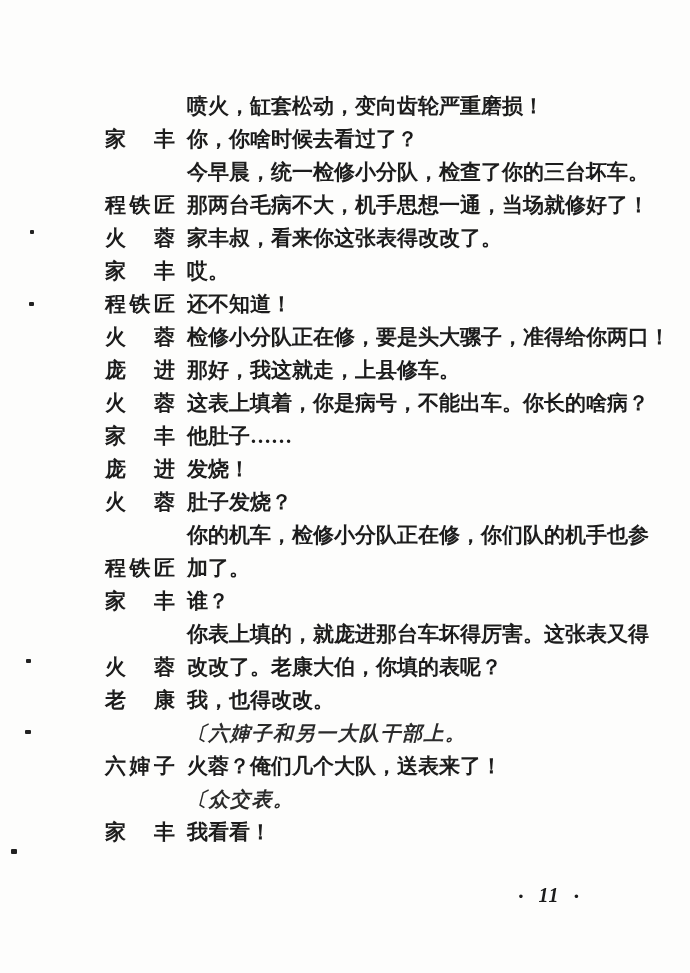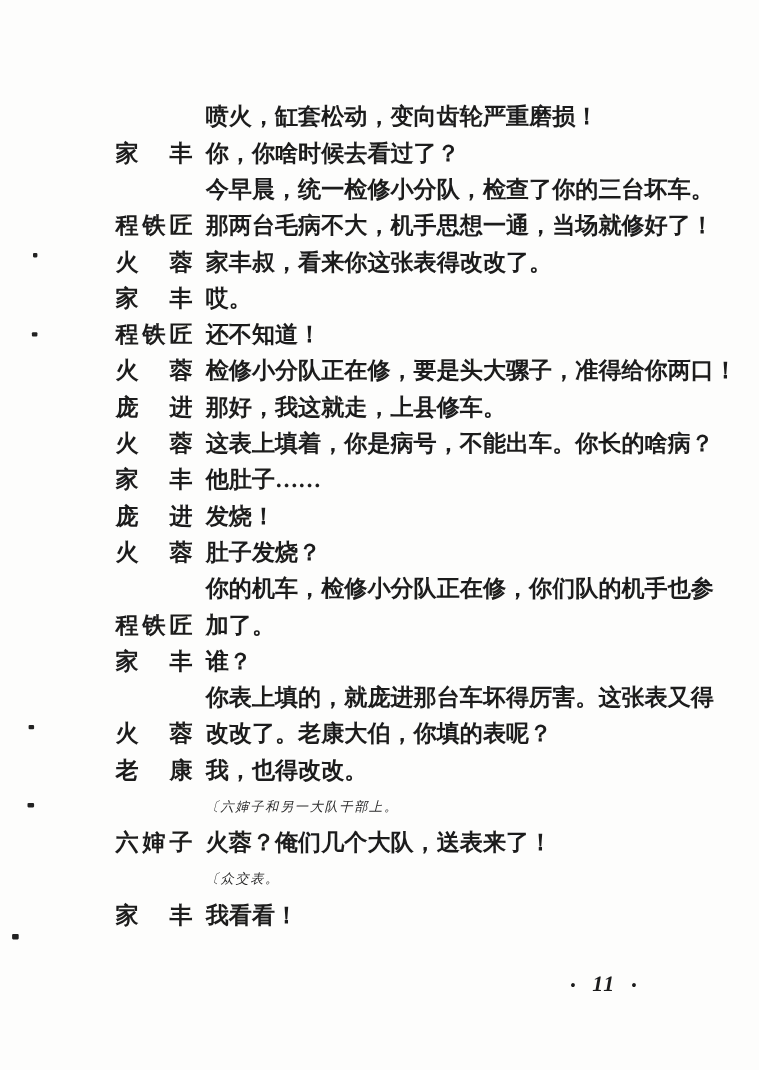--- a/index.html
+++ b/index.html
@@ -44,23 +44,23 @@
   }
   .line {
     font-size: 21px;
     font-weight: 700;
     line-height: 33px;
     white-space: nowrap;
     letter-spacing: 0px;
   }
   
   .lines.stage .line {
-    font-weight: 400;
+    font-weight: 700;
     font-style: italic;
-    font-size: 12px;
+    font-size: 20px;
     letter-spacing: 1.5px;
     color: #2b2b2b;
   }
   
   .footer {
     position: absolute;
     left: 518px;
     top: 884px;
     width: 110px;
     font-size: 20px;

